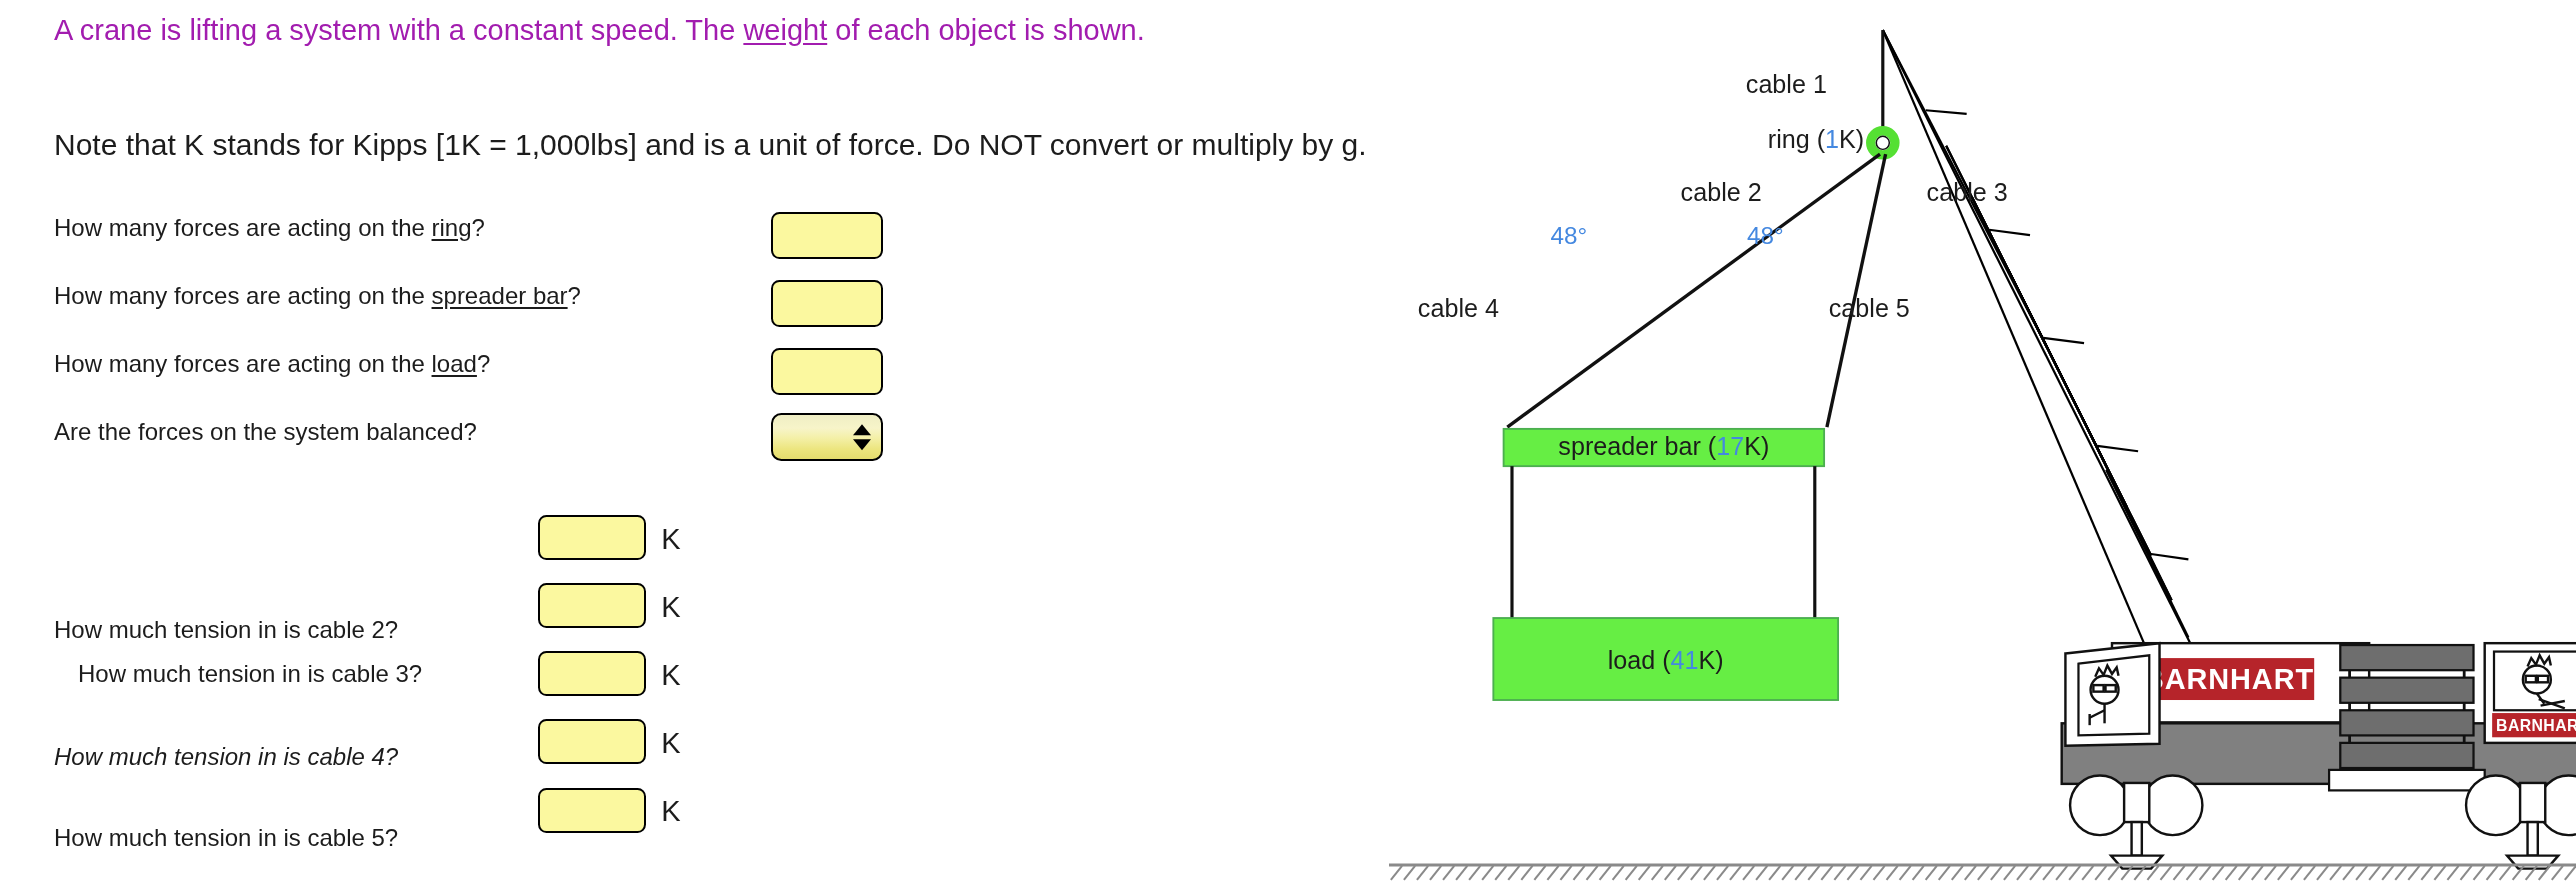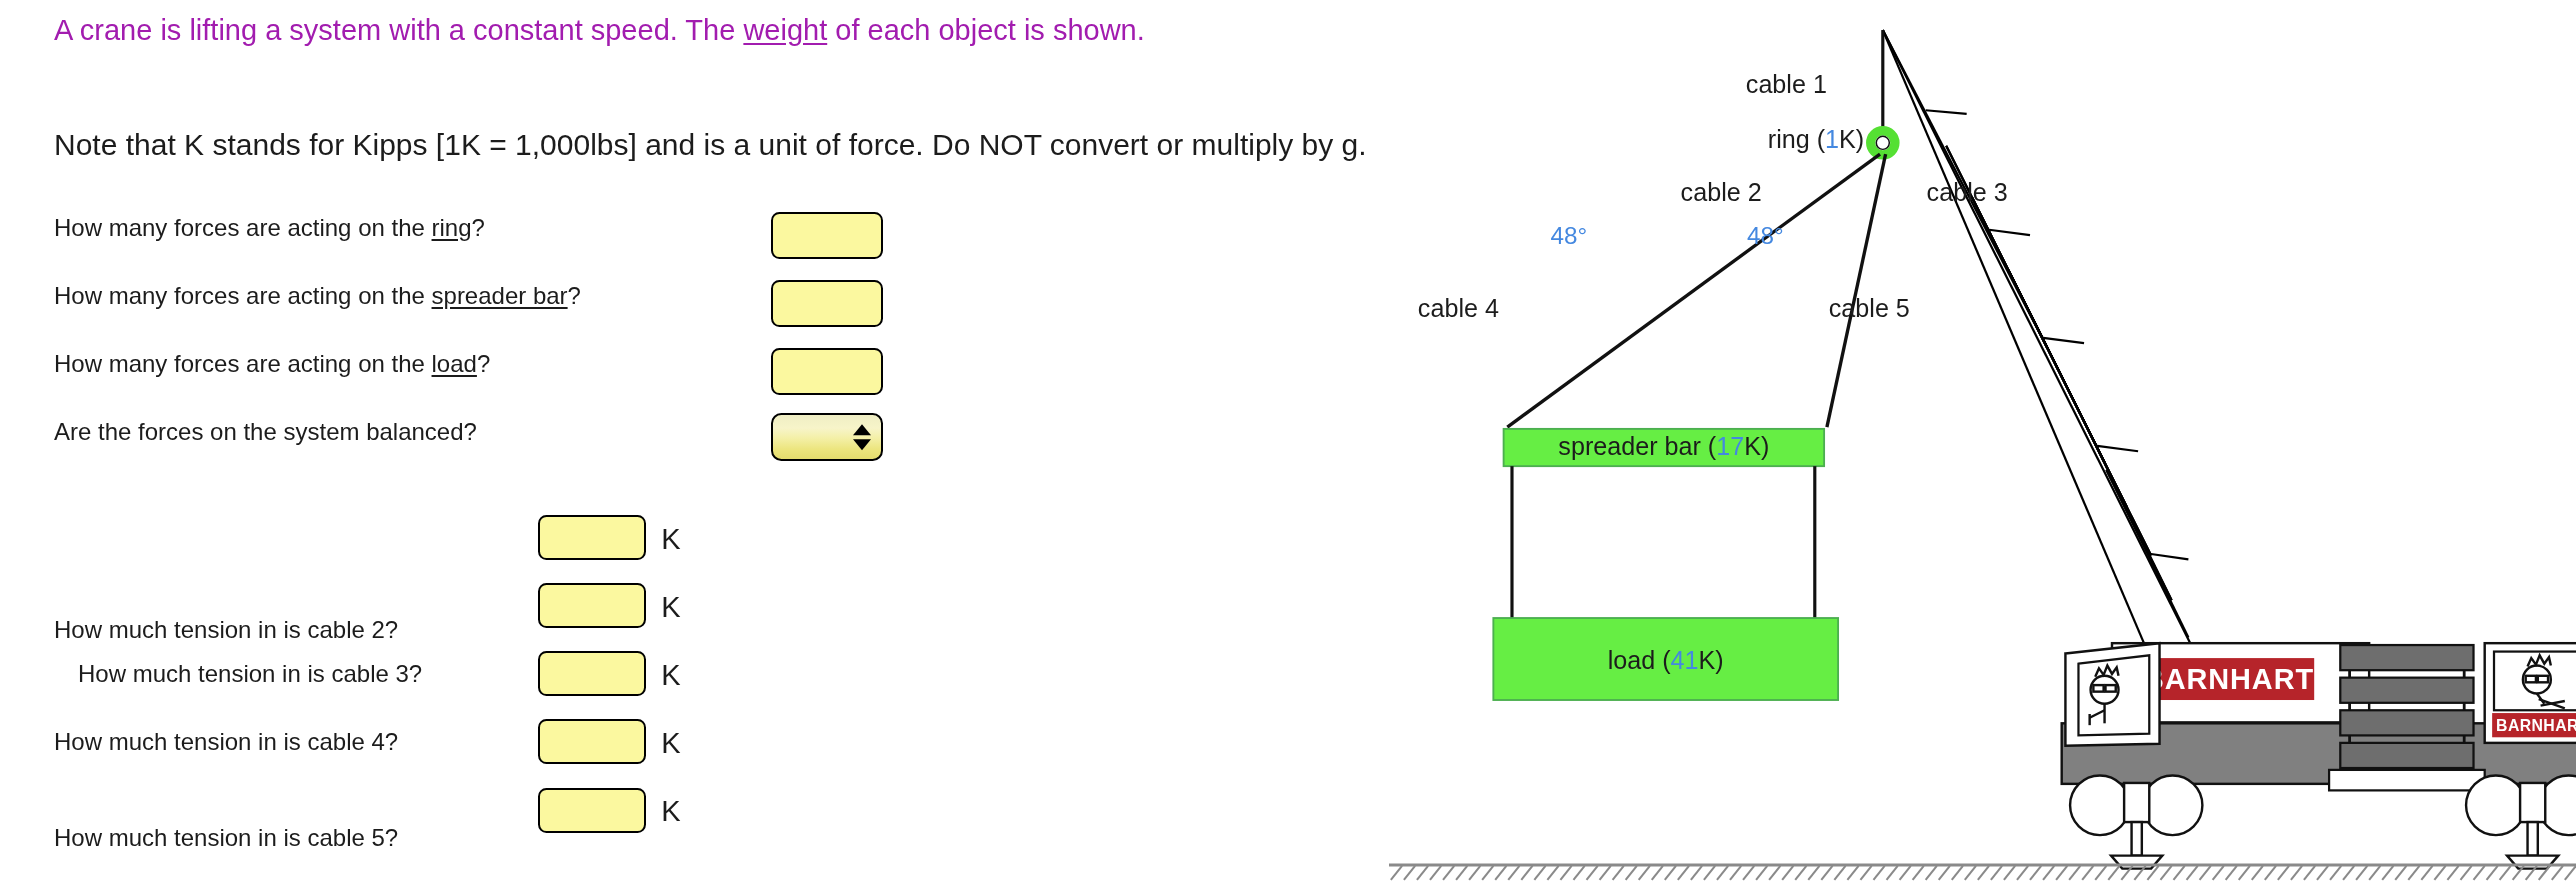--- a/index.html
+++ b/index.html
@@ -205,21 +205,21 @@
     </div>
     <input class="ansbox small" style="position: absolute; left: 538px; top: 583px;" value="">
     <span class="unit-k" style="position:absolute;left:652px;top:591px;">K</span>
 
     <div class="qrow" style="top:653px;margin-left:24px;">
       <span class="qtext">How much tension in is cable 3?</span>
     </div>
     <input class="ansbox small" style="position: absolute; left: 538px; top: 651px;" value="">
     <span class="unit-k" style="position:absolute;left:652px;top:659px;">K</span>
 
-    <div class="qrow" style="top:721px;">
+    <div class="qrow" style="top:736px;font-style:italic;">
       <span class="qtext">How much tension in is cable 4?</span>
     </div>
     <input class="ansbox small" style="position: absolute; left: 538px; top: 719px;" value="">
     <span class="unit-k" style="position:absolute;left:652px;top:727px;">K</span>
 
     <div class="qrow" style="top:789px;margin-top:28px;">
       <span class="qtext">How much tension in is cable 5?</span>
     </div>
     <input class="ansbox small" style="position: absolute; left: 538px; top: 788px;" value="">
     <span class="unit-k" style="position:absolute;left:652px;top:795px;">K</span>

